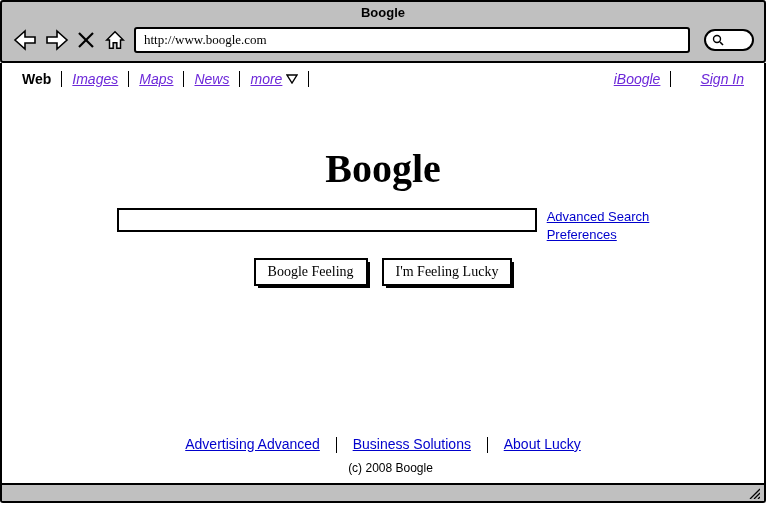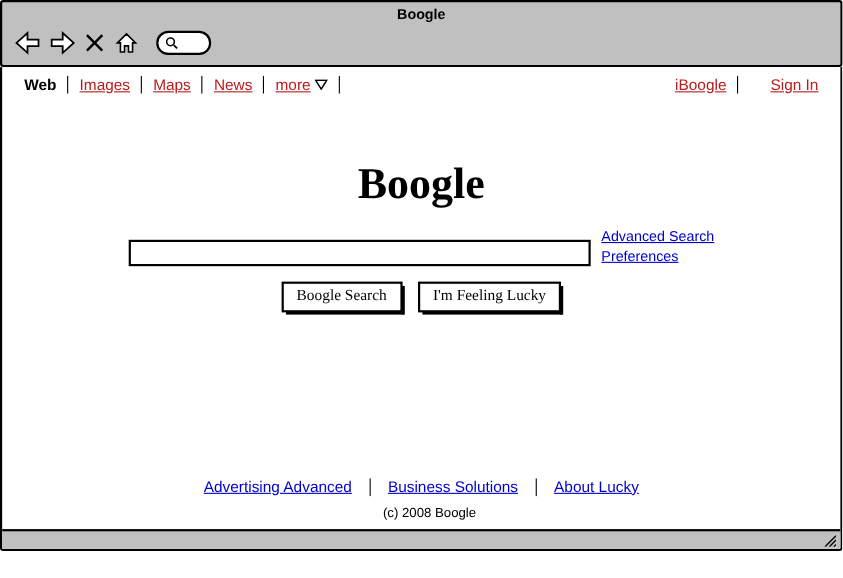--- a/index.html
+++ b/index.html
@@ -13,29 +13,29 @@
 .url-bar { flex: 1; background: #fff; border: 2px solid #000; border-radius: 3px; padding: 3px 8px; font-size: 13px; font-family: "Comic Sans MS", cursive; }
 .search-pill { width: 50px; height: 22px; background: #fff; border: 2px solid #000; border-radius: 11px; margin-left: 8px; display: flex; align-items: center; padding-left: 6px; }
 .search-pill svg { width: 12px; height: 12px; }
 
 .content { border: 2px solid #000; border-top: none; border-radius: 0 0 3px 3px; min-height: 440px; position: relative; background: #fff; }
 
 .nav-tabs { display: flex; align-items: center; padding: 8px 10px; font-size: 14px; }
 .nav-tabs .tab { padding: 0 10px; border-right: 1.5px solid #000; }
 .nav-tabs .tab:last-child { border-right: none; }
 .nav-tabs .tab.active { font-weight: bold; color: #000; }
-.nav-tabs .tab a { color: #b91c1c; text-decoration: underline; cursor: pointer; }
+.nav-tabs .tab a { color: #6d28d9; text-decoration: underline; cursor: pointer; font-style: italic; }
 .nav-tabs .more-tri { display: inline-block; margin-left: 4px; }
 .nav-tabs .spacer { flex: 1; }
 .nav-tabs .right-group { display: flex; gap: 19px; }
 .nav-tabs .right-group .tab:last-child { border-right: none; }
 
 .main-area { text-align: center; padding-top: 50px; }
 .logo { font-size: 40px; font-weight: bold; font-family: "Comic Sans MS", cursive; margin-bottom: 16px; }
-.search-row { display: flex; justify-content: center; align-items: flex-end; gap: 10px; }
+.search-row { display: flex; justify-content: center; align-items: flex-start; gap: 10px; }
 .search-box { width: 420px; height: 24px; border: 2px solid #000; background: #fff; font-family: "Comic Sans MS", cursive; padding: 0 4px; }
 .side-links { text-align: left; font-size: 13px; line-height: 1.4; }
 .side-links a { color: #0000cc; text-decoration: underline; cursor: pointer; display: block; }
 
 .button-row { margin-top: 14px; display: flex; justify-content: center; gap: 14px; }
 .sketch-btn { position: relative; background: #fff; border: 2px solid #000; padding: 4px 12px; font-family: "Comic Sans MS", cursive; font-size: 14px; cursor: pointer; }
 .sketch-btn::after { content: ""; position: absolute; left: 2px; right: -3px; bottom: -4px; height: 3px; background: #000; }
 .sketch-btn::before { content: ""; position: absolute; top: 2px; bottom: -4px; right: -4px; width: 3px; background: #000; }
 
 .footer-links { position: absolute; bottom: 48px; left: 0; right: 0; text-align: center; font-size: 14px; }
@@ -66,20 +66,21 @@
       <svg viewBox="0 0 20 20">
           <line x1="3" y1="3" x2="17" y2="17" stroke="#000" stroke-width="2.2"></line>
           <line x1="17" y1="3" x2="3" y2="17" stroke="#000" stroke-width="2.2"></line>
         </svg>
     </div>
     <div class="nav-btn">
       <svg viewBox="0 0 24 24">
           <path d="M3 12 L12 3 L21 12 L18 12 L18 21 L14 21 L14 15 L10 15 L10 21 L6 21 L6 12 Z" fill="#fff" stroke="#000" stroke-width="1.6"></path>
         </svg>
     </div>
+    <input class="url-bar" value="http://www.boogle.com" style="">
     <div class="search-pill">
       <svg viewBox="0 0 12 12">
           <circle cx="5" cy="5" r="3.5" fill="none" stroke="#000" stroke-width="1.4"></circle>
           <line x1="8" y1="8" x2="11" y2="11" stroke="#000" stroke-width="1.6"></line>
         </svg>
     </div>
   </div>
 </div>
 
 <div class="content">
@@ -101,21 +102,21 @@
   <div class="main-area">
     <div class="logo">Boogle</div>
     <div class="search-row">
       <input class="search-box" type="text" style="">
       <div class="side-links">
         <a>Advanced Search</a>
         <a>Preferences</a>
       </div>
     </div>
     <div class="button-row">
-      <button class="sketch-btn">Boogle Search</button>
+      <button class="sketch-btn">Boogle Feeling</button>
       <button class="sketch-btn">I'm Feeling Lucky</button>
     </div>
   </div>
 
   <div class="footer-links">
     <a>Advertising Advanced</a>
     <span class="sep"></span>
     <a>Business Solutions</a>
     <span class="sep"></span>
     <a>About Lucky</a>

